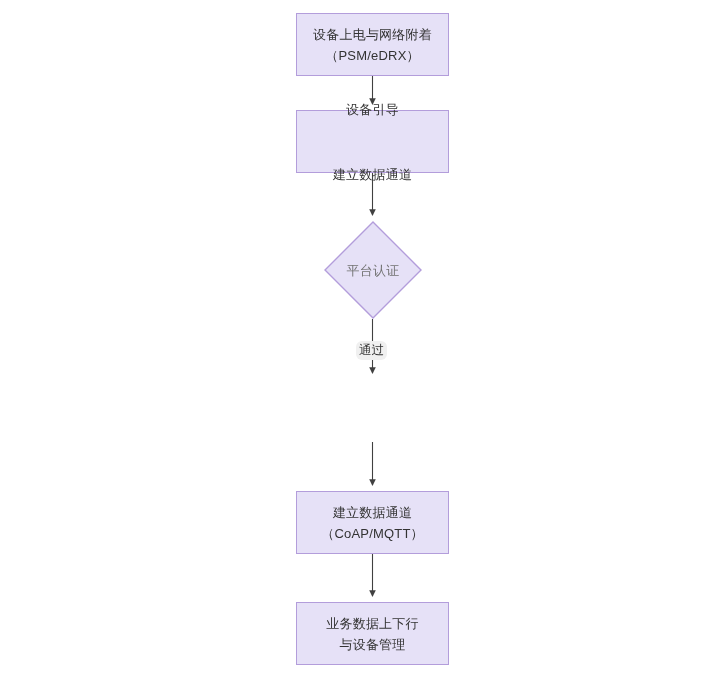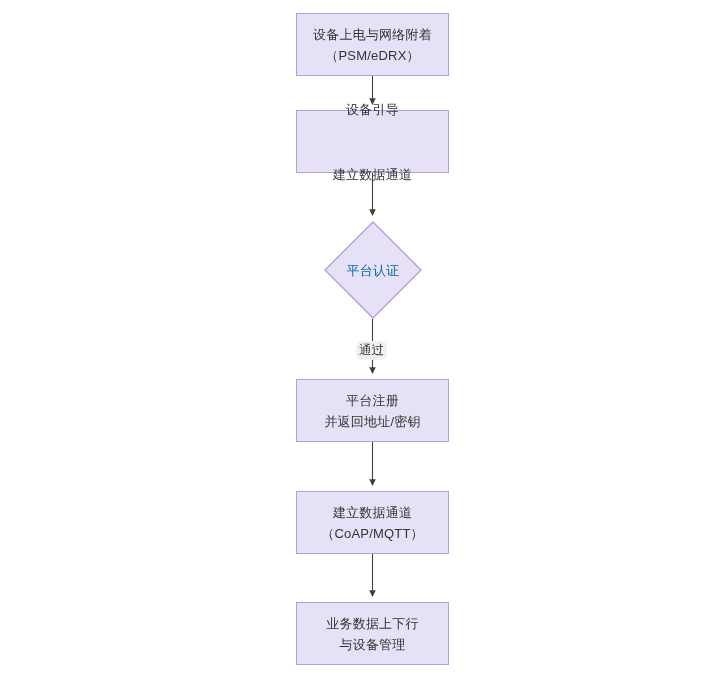--- a/index.html
+++ b/index.html
@@ -54,21 +54,21 @@
   .diamond-shape {
     position: absolute;
     left: 0;
     top: 0;
     width: 98px;
     height: 98px;
   }
   .diamond-label {
     position: relative;
     z-index: 2;
-    color: #0369a1;
+    color: #737373;
     font-size: 13px;
     line-height: 21px;
   }
   .node .line {
     display: block;
     white-space: nowrap;
   }
   .edge-label {
     position: absolute;
     background: #f0f0f0;
@@ -115,24 +115,20 @@
 
   <div class="node decision" style="left:324px; top:221px;">
     <svg class="diamond-shape" viewBox="0 0 98 98" xmlns="http://www.w3.org/2000/svg">
       <polygon points="49,1 97,49 49,97 1,49" fill="#e6e1f7" stroke="#b39ddb" stroke-width="1.4"></polygon>
     </svg>
     <span class="diamond-label">平台认证</span>
   </div>
 
   <div class="edge-label" style="left:356px; top:341px;">通过</div>
 
-  <div class="node process" style="left:296px; top:379px;">
-    <span class="line">平台注册</span>
-    <span class="line">并返回地址/密钥</span>
-  </div>
 
   <div class="node process" style="left:296px; top:602px;">
     <span class="line">业务数据上下行</span>
     <span class="line">与设备管理</span>
   </div>
 
   <div class="node process" style="left:296px; top:491px;">
     <span class="line">建立数据通道</span>
     <span class="line">（CoAP/MQTT）</span>
   </div>

